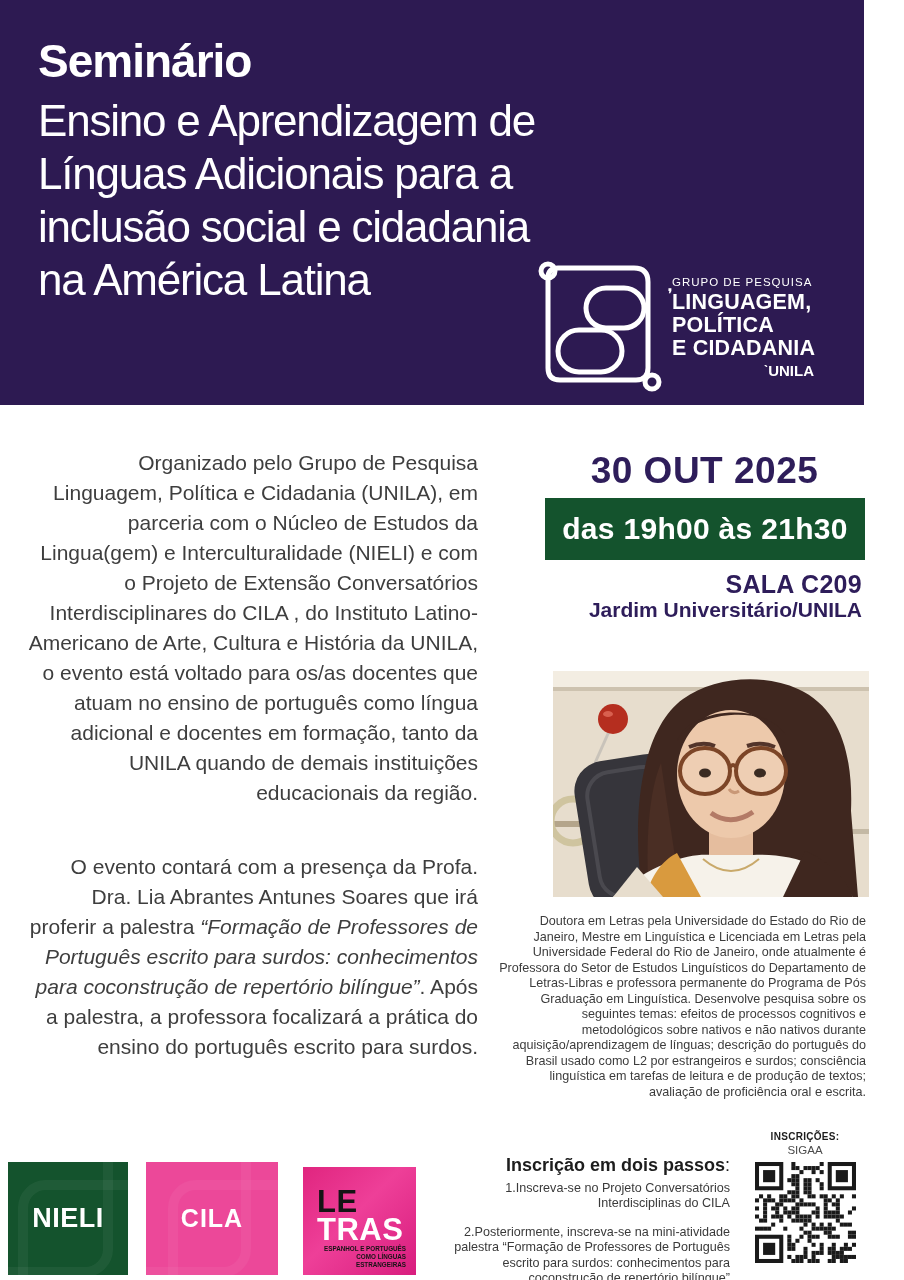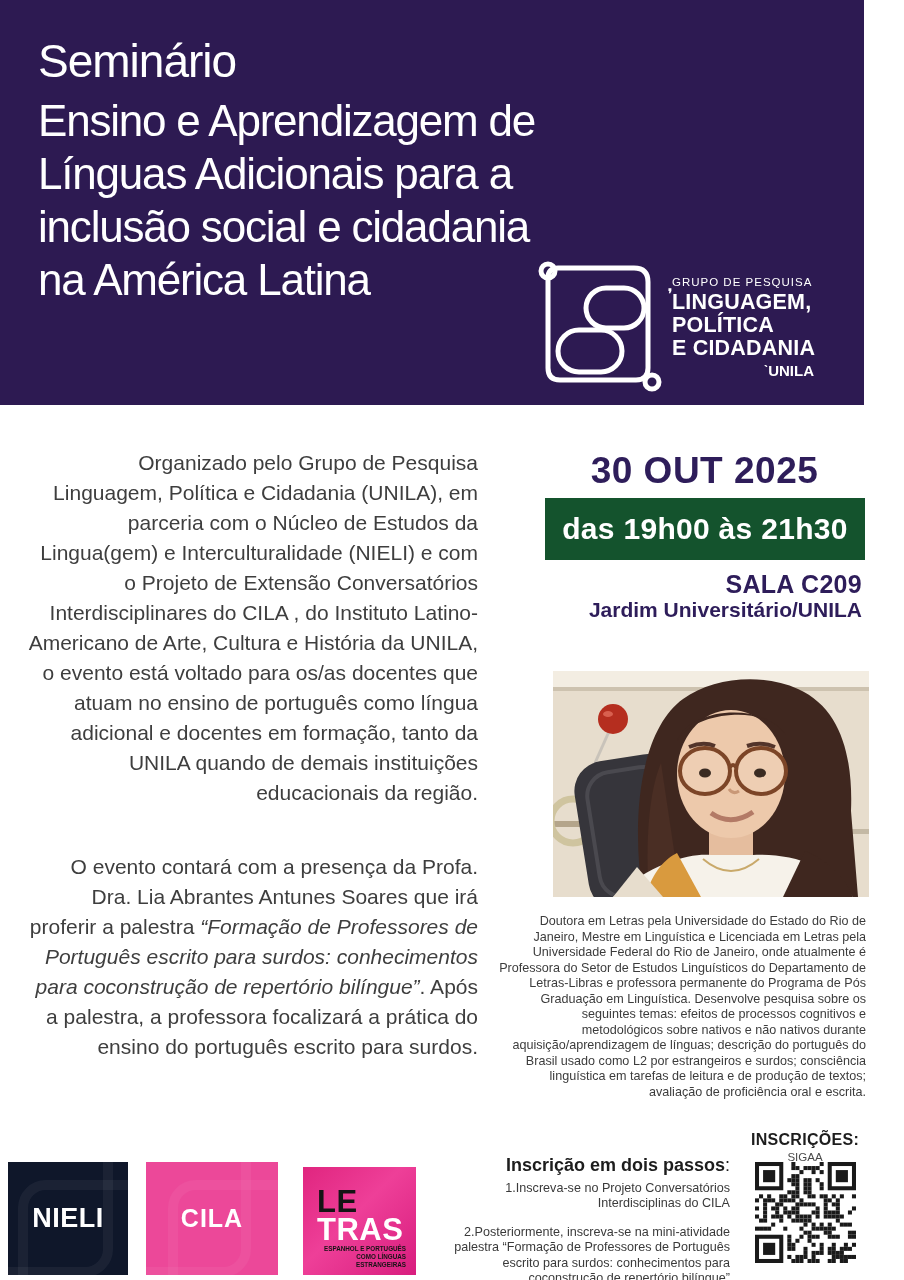--- a/index.html
+++ b/index.html
@@ -5,21 +5,21 @@
   * { margin:0; padding:0; box-sizing:border-box; }
   html,body { background:#ffffff; }
   .page {
     position:relative; width:904px; height:1280px; background:#ffffff;
     overflow:hidden; font-family:"Liberation Sans", sans-serif; color:#3e3e3e;
   }
   
   .header { position:absolute; left:0; top:0; width:864px; height:405px; background:#2d1a52; }
   .kicker {
     position:absolute; left:38px; top:34px; color:#fff;
-    font-size:46px; font-weight:400; letter-spacing:-1px;
+    font-size:46px; font-weight:700; letter-spacing:-1px;
   }
   .title { position:absolute; left:38px; top:94px; color:#fff; }
   .title div { font-size:44px; font-weight:500; line-height:53px; letter-spacing:-1.2px; }
   
   .gp-logo-graphic { position:absolute; left:536px; top:260px; width:130px; height:132px; }
   .gp-logo-text { position:absolute; left:672px; top:276px; width:190px; color:#fff; }
   .gp-kicker { font-size:11.5px; font-weight:400; letter-spacing:1px; margin-bottom:3px; }
   .gp-line { font-size:21.5px; font-weight:800; line-height:23px; letter-spacing:0.2px; position:relative; }
   .gp-line.first::before { content:"❜"; position:absolute; left:-4px; top:-9px; font-size:13px; }
   .gp-org { font-size:15px; font-weight:700; width:142px; text-align:right; margin-top:2px; position:relative; }
@@ -51,31 +51,31 @@
     position:absolute; left:498px; top:914px; width:368px; text-align:right;
     font-size:12.6px; line-height:15.5px; color:#3c3c3c;
   }
   
   .registration { position:absolute; left:450px; top:1158px; width:280px; text-align:right;
     font-size:12.6px; line-height:15.5px; color:#3a3a3a; }
   .reg-heading { font-size:18px; font-weight:800; color:#1d1d1d; margin-bottom:7px; }
   .reg-heading .colon { font-weight:400; }
   .reg-step1 { margin-bottom:13px; }
   .qr-label-block { position:absolute; left:745px; top:1131px; width:120px; text-align:center; }
-  .qr-title { font-size:16px; font-weight:800; color:#1d1d1d; letter-spacing:0.3px; }
+  .qr-title { font-size:10px; font-weight:800; color:#1d1d1d; letter-spacing:0.3px; }
   .qr-sub { font-size:11.5px; color:#4a4a4a; margin-top:2px; }
   .qr-code { position:absolute; left:755px; top:1162px; width:101px; height:101px; }
   
   .logo-square { position:absolute; top:1162px; height:113px; overflow:hidden;
     display:flex; align-items:center; justify-content:center; }
   .logo-square::before { content:""; position:absolute; left:-25px; top:-35px; width:110px; height:130px;
     border:10px solid rgba(255,255,255,0.05); border-radius:28px; }
   .logo-square::after { content:""; position:absolute; right:-30px; bottom:-45px; width:120px; height:120px;
     border:10px solid rgba(255,255,255,0.05); border-radius:28px; }
-  .logo-nieli { left:8px; width:120px; background:#0f172a; }
+  .logo-nieli { left:8px; width:120px; background:#14532d; }
   .logo-nieli .logo-word { color:#fff; font-size:27px; font-weight:800; letter-spacing:0.5px; }
   .logo-cila { left:146px; width:132px; background:#ec4899; }
   .logo-cila .logo-word { color:#fff; font-size:25px; font-weight:700; letter-spacing:1px; }
   .logo-letras { position:absolute; left:303px; top:1167px; width:113px; height:108px;
     background:linear-gradient(135deg,#e0257f 0%, #ee3f98 45%, #d81d7e 100%); overflow:hidden; padding:22px 10px 0 14px; }
   .letras-top { font-size:31px; font-weight:900; color:#141414; line-height:26px; letter-spacing:0.5px; }
   .letras-bottom { font-size:31px; font-weight:900; color:#ffffff; line-height:30px; letter-spacing:0.5px; }
   .letras-sub { font-size:6.3px; font-weight:700; color:#141414; text-align:right; line-height:8px; }
 </style>
 </head>

